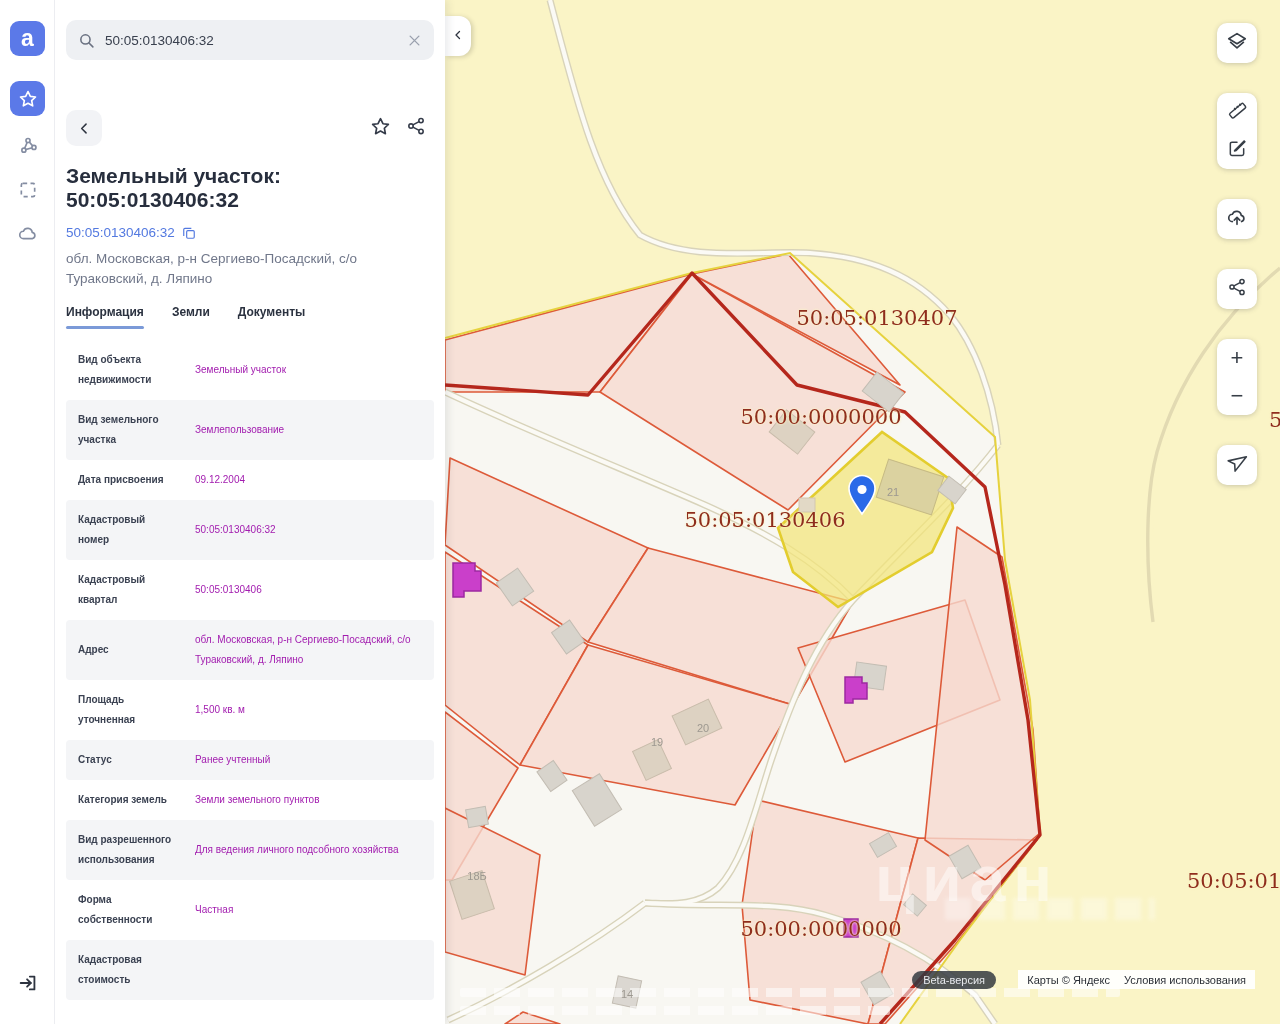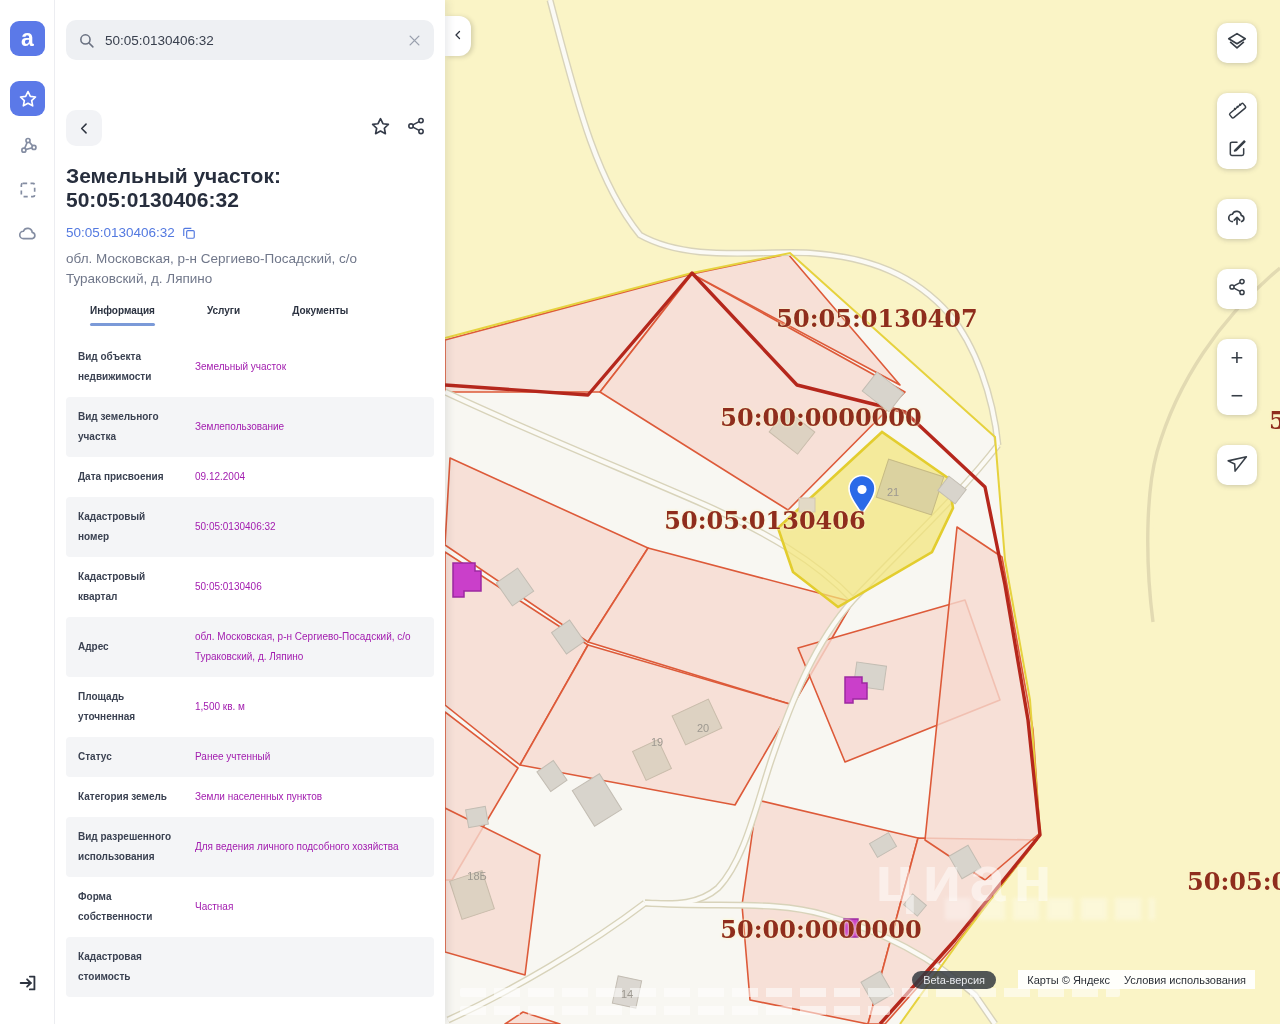--- a/index.html
+++ b/index.html
@@ -37,39 +37,39 @@
   .head-ic { width:36px; height:36px; display:flex; align-items:center; justify-content:center;
     color:#343b49; cursor:pointer; }
 
   .obj-title { margin-top:18px; font-size:21px; font-weight:bold; color:#272e3d; }
   .cad-row { margin-top:13px; display:flex; align-items:center; gap:7px; }
   .cad-link { font-size:13.5px; color:var(--c-link); cursor:pointer; }
   .copy-ic { color:var(--c-link); cursor:pointer; display:flex; }
   .addr { margin-top:9px; font-size:13.5px; line-height:20px; color:#70778a; }
 
   .tabs { margin-top:16px; display:flex; gap:28px; border-bottom:1px solid transparent; }
-  .tab { font-size:10px; font-weight:bold; color:#2b3240; padding-bottom:10px;
-    cursor:pointer; position:relative;margin-left:24px; }
+  .tab { font-size:12px; font-weight:bold; color:#2b3240; padding-bottom:10px;
+    cursor:pointer; position:relative; }
   .tab.active::after { content:""; position:absolute; left:0; right:0; bottom:0;
     height:3px; border-radius:2px; background:var(--c-tab-underline); }
 
   .info-table { margin-top:10px; }
   .irow { display:flex; align-items:center; padding:8px 0; border-radius:4px; }
   .irow.alt { background:var(--c-row-alt); }
   .irow .lbl { flex:0 0 118px; padding:2px 6px 2px 12px; font-size:10px; line-height:20px;
     color:#3b4252; font-weight:bold; }
   .irow .val { flex:1; padding:2px 12px 2px 11px; font-size:10px; line-height:20px;
     color:#a21caf; }
 
   
   .map { position:relative; flex:1; height:100%; overflow:hidden; background:var(--c-map-yellow); }
   .map svg.terrain { position:absolute; left:0; top:0; }
   .map-labels { position:absolute; left:0; top:0; width:100%; height:100%; pointer-events:none; }
-  .q-label { position:absolute; font-family:"DejaVu Serif", serif; font-weight:bold;
-    font-size:24px; color:var(--c-label-red); white-space:nowrap;
+  .q-label { position:absolute; font-family:"DejaVu Serif", serif; font-weight:normal;
+    font-size:21px; color:var(--c-label-red); white-space:nowrap;
     text-shadow:0 0 3px rgba(253,246,200,.9), 0 0 2px rgba(253,246,200,.9); }
   .b-label { position:absolute; transform:translate(-50%,-50%); font-size:11px;
     color:#9d9890; white-space:nowrap; }
 
   .wm-big { position:absolute; left:430px; top:842px; font-size:64px; font-weight:bold;
     color:rgba(255,255,255,.48); letter-spacing:8px; pointer-events:none; }
   .wm-strip { position:absolute; background:
       repeating-linear-gradient(90deg, rgba(255,255,255,.55) 0 26px, rgba(255,255,255,0) 26px 34px);
     height:9px; border-radius:2px; filter:blur(.4px); pointer-events:none; }
   .wm-strip.s1 { left:15px; top:988px; width:660px; }
@@ -195,21 +195,21 @@
             <rect x="8" y="8" width="13" height="13" rx="2"></rect>
             <path d="M16 4H5a2 2 0 0 0-2 2v11"></path>
           </svg>
       </span>
     </div>
 
     <div class="addr">обл. Московская, р-н Сергиево-Посадский, с/о Тураковский, д. Ляпино</div>
 
     <div class="tabs">
       <div class="tab active">Информация</div>
-      <div class="tab">Услуги</div>
+      <div class="tab">Земли</div>
       <div class="tab">Документы</div>
     </div>
 
     <div class="info-table">
         <div class="irow">
           <div class="lbl">Вид объекта недвижимости</div>
           <div class="val">Земельный участок</div>
         </div>
         <div class="irow alt">
           <div class="lbl">Вид земельного участка</div>
@@ -234,21 +234,21 @@
         <div class="irow">
           <div class="lbl">Площадь уточненная</div>
           <div class="val">1,500 кв. м</div>
         </div>
         <div class="irow alt">
           <div class="lbl">Статус</div>
           <div class="val">Ранее учтенный</div>
         </div>
         <div class="irow">
           <div class="lbl">Категория земель</div>
-          <div class="val">Земли населенных пунктов</div>
+          <div class="val">Земли земельного пунктов</div>
         </div>
         <div class="irow alt">
           <div class="lbl">Вид разрешенного использования</div>
           <div class="val">Для ведения личного подсобного хозяйства</div>
         </div>
         <div class="irow">
           <div class="lbl">Форма собственности</div>
           <div class="val">Частная</div>
         </div>
         <div class="irow alt">

